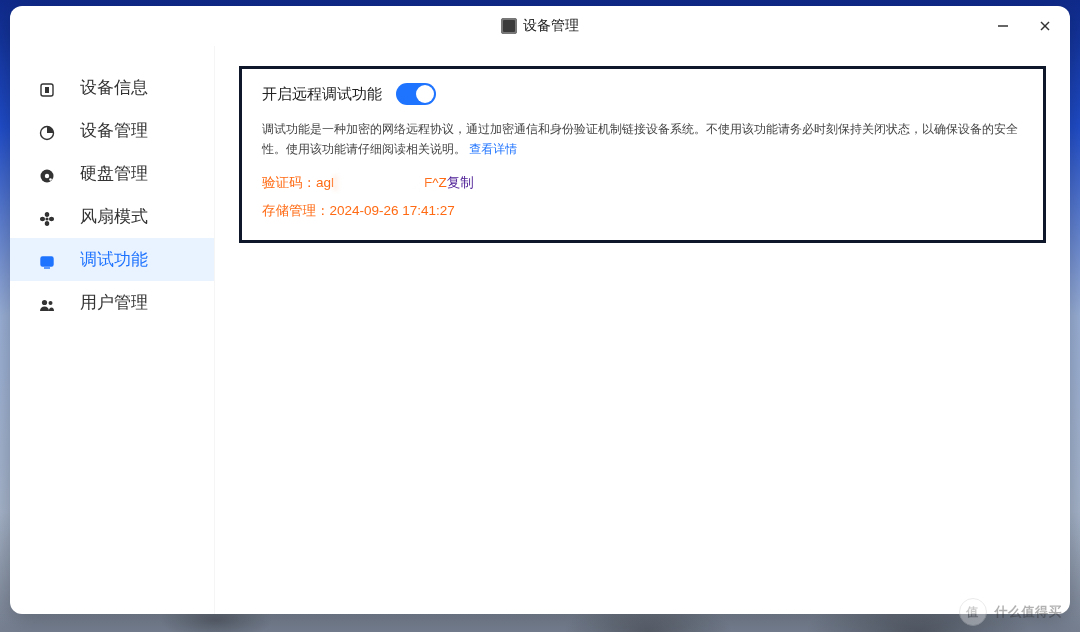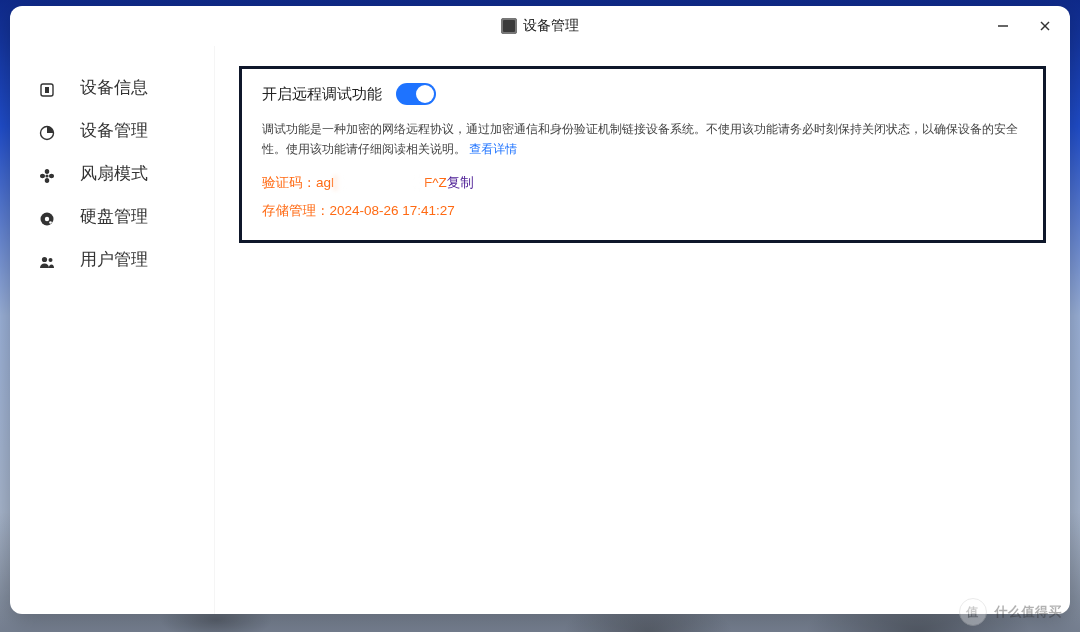--- a/index.html
+++ b/index.html
@@ -237,39 +237,48 @@
           <span class="ic">
             <svg width="16" height="16" viewBox="0 0 16 16">
                 <circle cx="8" cy="8" r="6.5" fill="none" stroke="#333" stroke-width="1.4"></circle>
                 <path d="M8 8 L8 1.5 A6.5 6.5 0 0 1 14.5 8 Z" fill="#333"></path>
               </svg>
           </span>
           <span>设备管理</span>
         </div>
         <div class="side-item">
           <span class="ic">
+            <svg width="16" height="16" viewBox="0 0 16 16">
+                <circle cx="8" cy="8" r="6.5" fill="#333"></circle>
+                <circle cx="8" cy="8" r="2.2" fill="#fff"></circle>
+                <circle cx="11.5" cy="11.5" r="1.3" fill="#fff"></circle>
+              </svg>
+          </span>
+          <span>硬盘管理</span>
+        </div>
+        <div class="side-item">
+          <span class="ic">
             <svg width="16" height="16" viewBox="0 0 16 16" fill="#333">
                 <circle cx="8" cy="8" r="1.6"></circle>
                 <path d="M8 1 C11 1 11 6 8 6 C5 6 5 1 8 1Z"></path>
                 <path d="M8 15 C5 15 5 10 8 10 C11 10 11 15 8 15Z"></path>
                 <path d="M1 8 C1 5 6 5 6 8 C6 11 1 11 1 8Z"></path>
                 <path d="M15 8 C15 11 10 11 10 8 C10 5 15 5 15 8Z"></path>
               </svg>
           </span>
           <span>风扇模式</span>
         </div>
-        <div class="side-item">
-          <span class="ic">
-            <svg width="16" height="16" viewBox="0 0 16 16">
-                <circle cx="8" cy="8" r="6.5" fill="#333"></circle>
-                <circle cx="8" cy="8" r="2.2" fill="#fff"></circle>
-                <circle cx="11.5" cy="11.5" r="1.3" fill="#fff"></circle>
-              </svg>
-          </span>
-          <span>硬盘管理</span>
+        <div class="side-item active">
+          <span class="ic">
+            <svg width="16" height="16" viewBox="0 0 16 16" fill="none" stroke="#1e73ff" stroke-width="1.4">
+                <rect x="2" y="3" width="12" height="9" rx="1.5"></rect>
+                <line x1="5" y1="14" x2="11" y2="14"></line>
+              </svg>
+          </span>
+          <span>调试功能</span>
         </div>
         <div class="side-item">
           <span class="ic">
             <svg width="16" height="16" viewBox="0 0 16 16" fill="#333">
                 <circle cx="5.5" cy="5.5" r="2.6"></circle>
                 <path d="M1 14 C1 11 3 9.5 5.5 9.5 C8 9.5 10 11 10 14 Z"></path>
                 <circle cx="11.5" cy="6" r="2"></circle>
                 <path d="M9.8 14 C9.8 11.8 11 10.5 12.5 10.5 C14 10.5 15 11.8 15 14 Z"></path>
               </svg>
           </span>
@@ -296,21 +305,21 @@
             <span>验证码：</span>
               <span>agl</span>
               <span class="blur"></span>
               <span>F^Z</span>
             <span class="copy">复制</span>
           </div>
 
 
           <div class="line">
             <span>存储管理：</span>
-            <span>2024-08-26 17:41:27</span>
+            <span>2024-09-26 17:41:27</span>
           </div>
 
         </div>
       </div>
 
     </div>
   </div>
 
   <div class="watermark">
     <div class="wm-circle">值</div>

